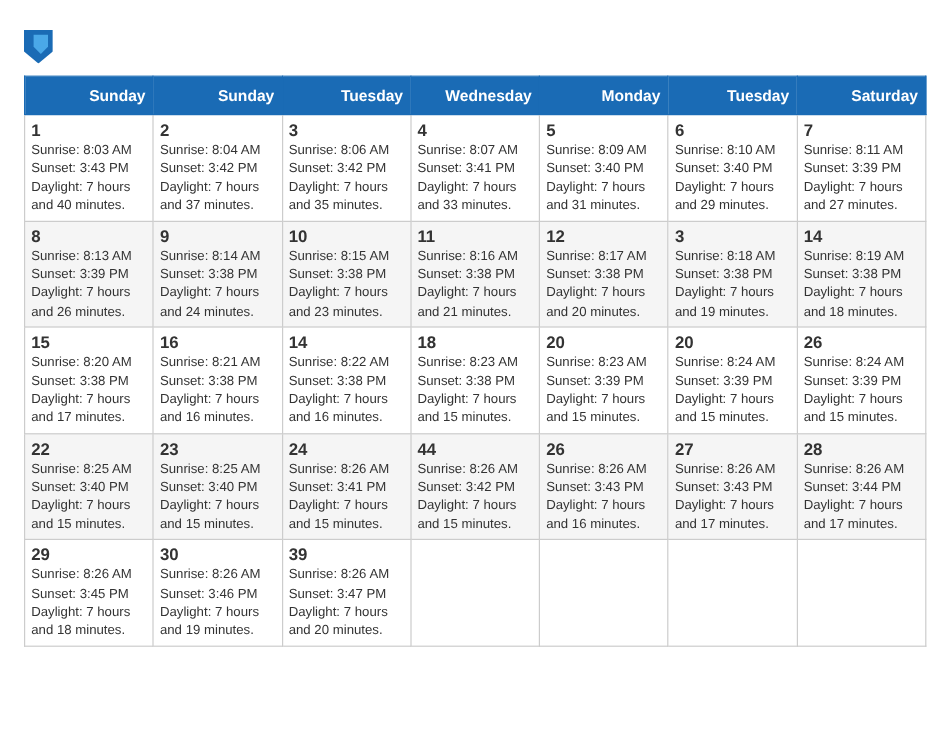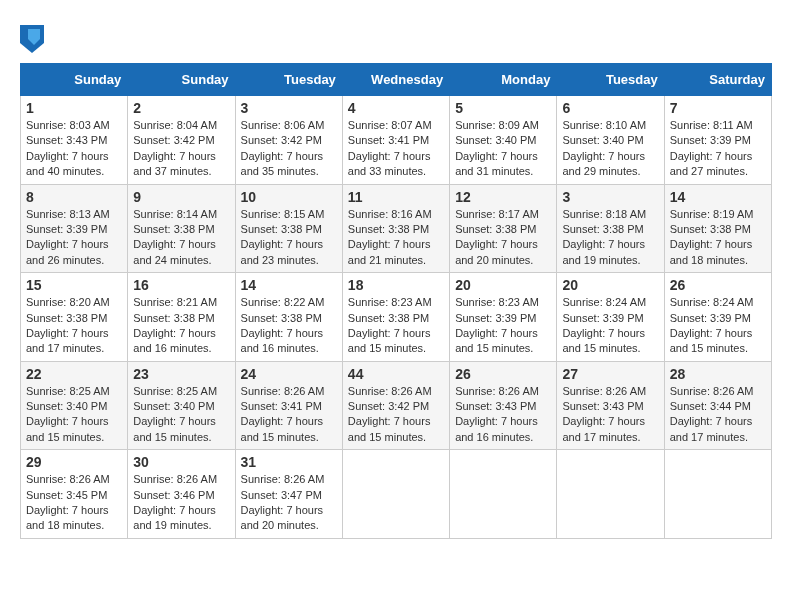--- a/index.html
+++ b/index.html
@@ -364,21 +364,21 @@
       </td>
         <td>
         <span class="day-number">30</span>
         <div class="day-info">
           Sunrise: 8:26 AM<br>
           Sunset: 3:46 PM<br>
           Daylight: 7 hours and 19 minutes.
         </div>
       </td>
         <td>
-        <span class="day-number">31</span>
+        <span class="day-number">39</span>
         <div class="day-info">
           Sunrise: 8:26 AM<br>
           Sunset: 3:47 PM<br>
           Daylight: 7 hours and 20 minutes.
         </div>
       </td>
         <td class="empty-cell"></td>
         <td class="empty-cell"></td>
         <td class="empty-cell"></td>
         <td class="empty-cell"></td>

